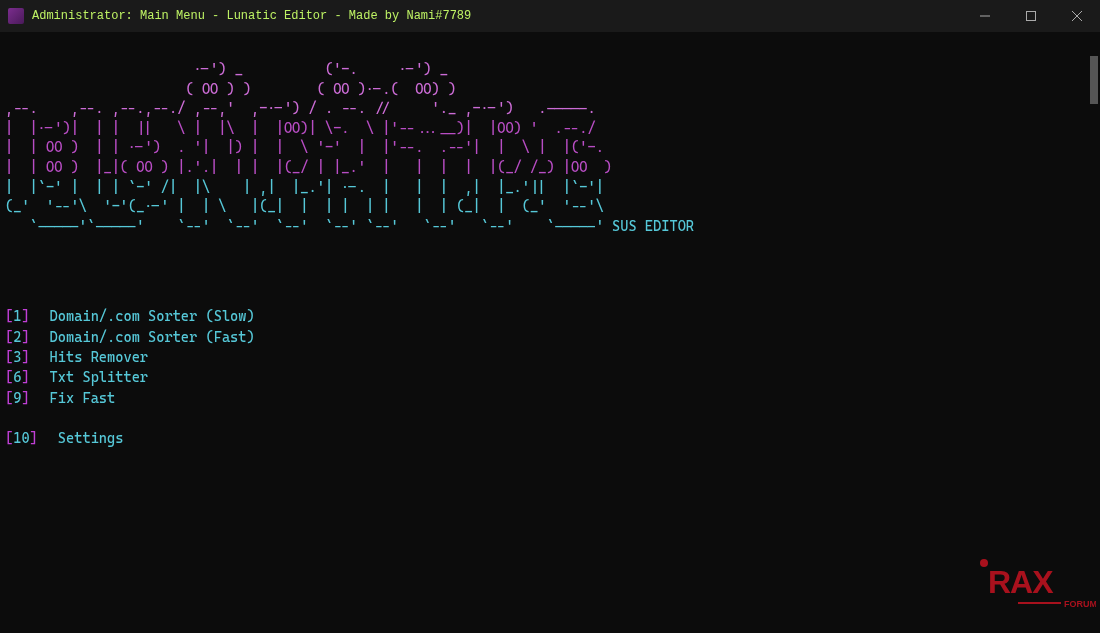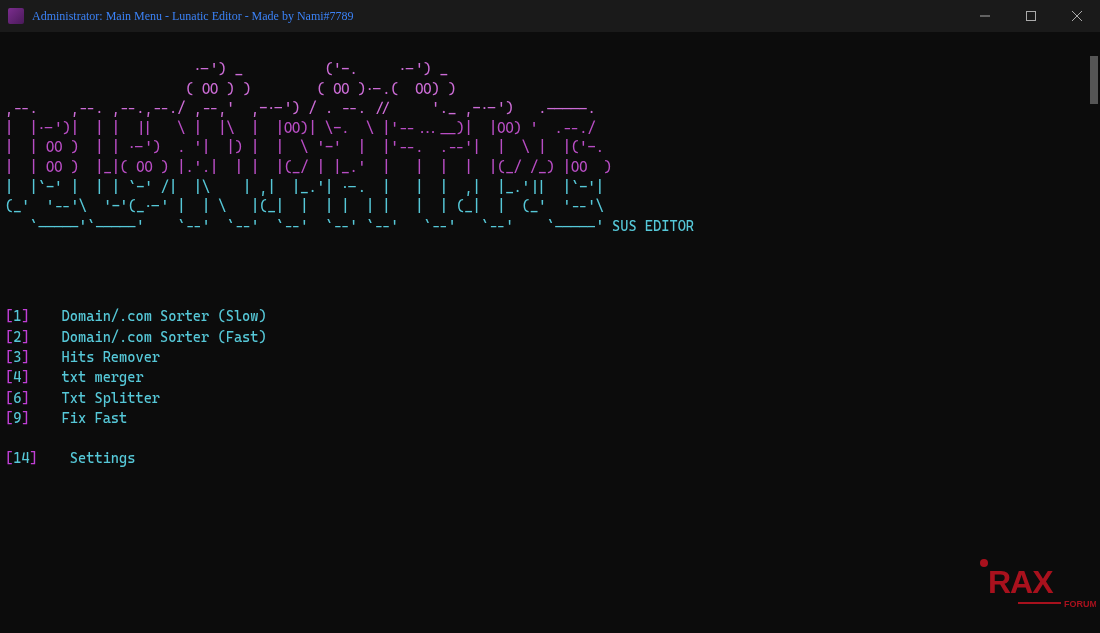--- a/index.html
+++ b/index.html
@@ -26,23 +26,23 @@
     }
     .titlebar-icon {
       width: 16px;
       height: 16px;
       margin-left: 8px;
       margin-right: 8px;
       background: linear-gradient(135deg, #7b2d8e, #4a1a5a);
       border-radius: 2px;
     }
     .titlebar-text {
-      color: #3b82f6;
+      color: #bef264;
       font-size: 12px;
-      font-family: Liberation Serif, serif;
+      font-family: Liberation Mono, monospace;
     }
     .titlebar-controls {
       position: absolute;
       right: 0;
       top: 0;
       display: flex;
       height: 32px;
     }
     .titlebar-btn {
       width: 46px;
@@ -95,21 +95,21 @@
       line-height: 1.45;
     }
     .bracket {
       color: #c03fd6;
     }
     .num {
       color: #56c8d8;
     }
     .menu-label {
       color: #56c8d8;
-      margin-left: 32px;
+      margin-left: 20px;
     }
     .menu-spacer {
       height: 20px;
     }
     .watermark {
       position: absolute;
       right: 4px;
       bottom: 10px;
       width: 150px;
       height: 90px;
@@ -157,25 +157,24 @@
 <span class="ascii-middle">|  | OO )  | | .-')  . '|  |) |  |  \ '-'  |  |'--.  .--'|  |  \ |  |('-.</span>
 <span class="ascii-middle">|  | OO )  |_|( OO ) |.'.|  | |  |(_/ | |_.'  |   |  |  |  |(_/ /_) |OO  )</span>
 <span class="ascii-bottom">|  |`-' |  | | `-' /|  |\    | ,|  |_.'| .-.  |   |  |  ,|  |_.'||  |`-'|</span>
 <span class="ascii-bottom">(_'  '--'\  '-'(_.-' |  | \   |(_|  |  | |  | |   |  | (_|  |  (_'  '--'\</span>
 <span class="ascii-bottom">   `-----'`-----'    `--'  `--'  `--'  `--' `--'   `--'   `--'    `-----' </span><span class="sus-editor">SUS EDITOR</span></div>
 
   <div class="menu-list">
     <div class="menu-item"><span class="bracket">[</span><span class="num">1</span><span class="bracket">]</span><span class="menu-label">Domain/.com Sorter (Slow)</span></div>
     <div class="menu-item"><span class="bracket">[</span><span class="num">2</span><span class="bracket">]</span><span class="menu-label">Domain/.com Sorter (Fast)</span></div>
     <div class="menu-item"><span class="bracket">[</span><span class="num">3</span><span class="bracket">]</span><span class="menu-label">Hits Remover</span></div>
-    <div class="menu-item"><span class="bracket">[</span><span class="num">4</span><span class="bracket">]</span><span class="menu-label">txt merger</span></div>
     <div class="menu-item"><span class="bracket">[</span><span class="num">6</span><span class="bracket">]</span><span class="menu-label">Txt Splitter</span></div>
     <div class="menu-item"><span class="bracket">[</span><span class="num">9</span><span class="bracket">]</span><span class="menu-label">Fix Fast</span></div>
     <div class="menu-spacer"></div>
-    <div class="menu-item"><span class="bracket">[</span><span class="num">14</span><span class="bracket">]</span><span class="menu-label">Settings</span></div>
+    <div class="menu-item"><span class="bracket">[</span><span class="num">10</span><span class="bracket">]</span><span class="menu-label">Settings</span></div>
   </div>
 
   <div class="watermark">
     <svg viewBox="0 0 150 90">
       <path d="M 25 10 A 35 35 0 1 0 25 80 A 28 28 0 1 1 25 10 Z" fill="#c41220"></path>
       <circle cx="38" cy="30" r="4" fill="#c41220"></circle>
       <text x="42" y="60" font-family="Arial Black, sans-serif" font-size="32" font-weight="900" fill="#c41220" letter-spacing="-1">RAX</text>
       <line x1="72" y1="70" x2="115" y2="70" stroke="#c41220" stroke-width="2"></line>
       <text x="118" y="74" font-family="Arial, sans-serif" font-size="9" font-weight="bold" fill="#c41220">FORUM</text>
     </svg>

